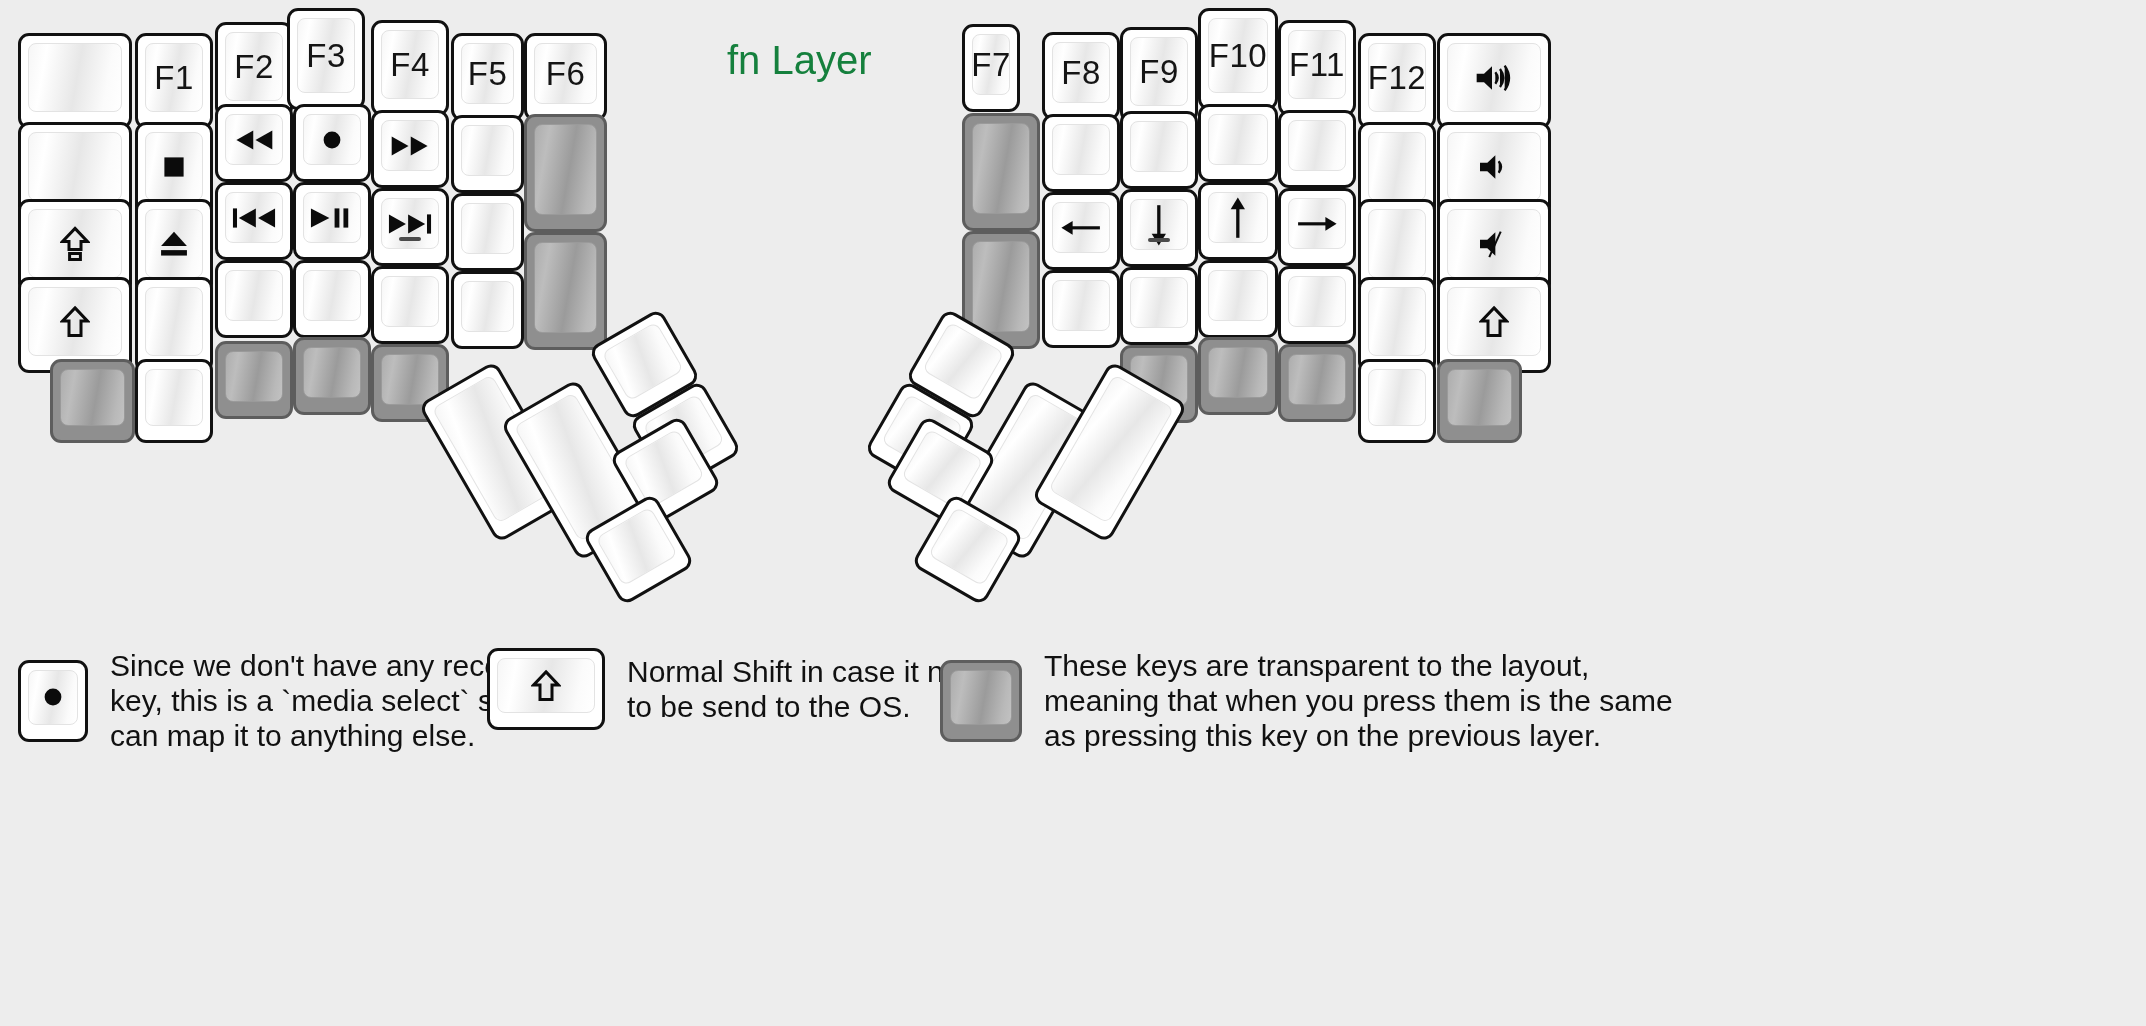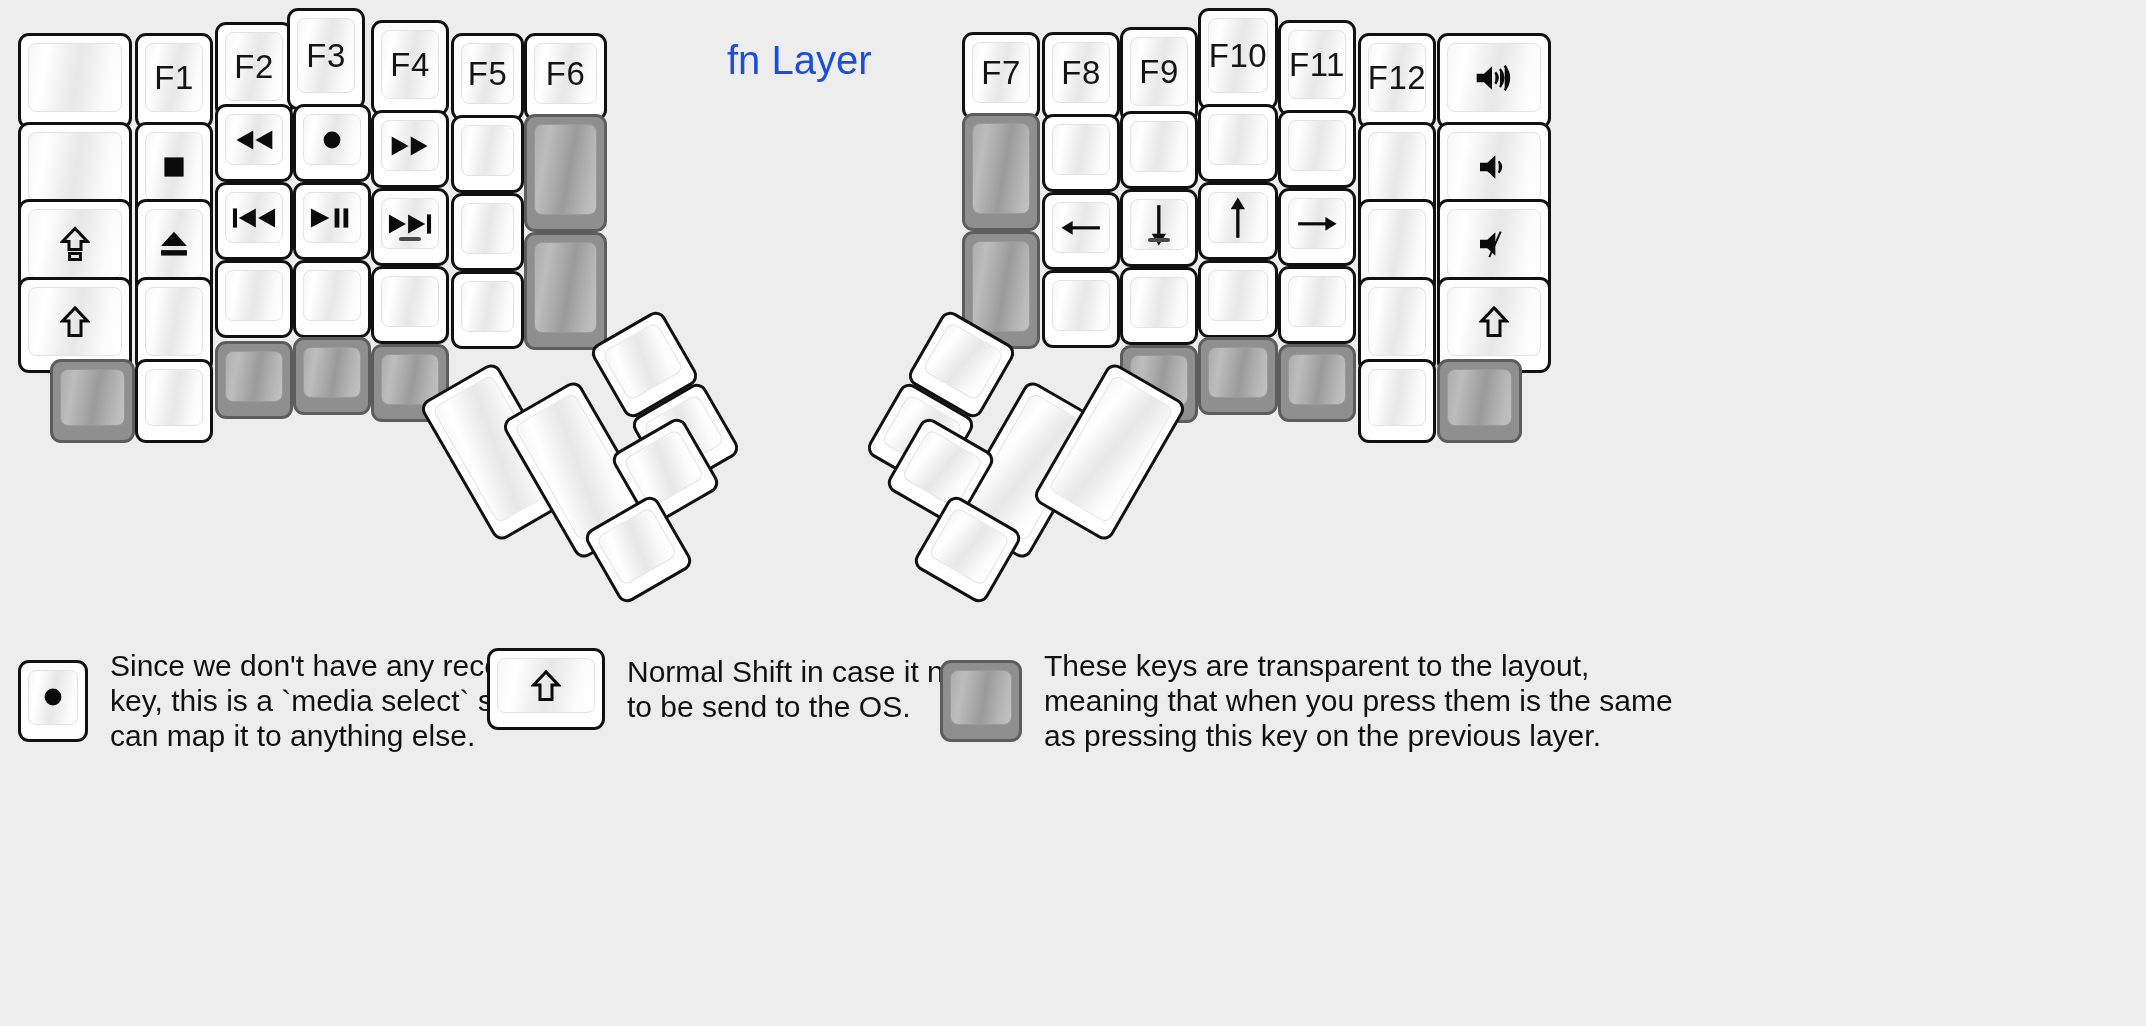--- a/index.html
+++ b/index.html
@@ -73,21 +73,21 @@
 
   svg.ic{display:block;}
   svg.ic path,svg.ic polygon,svg.ic rect,svg.ic circle{fill:#0b0b0b;}
   svg.ic.outline path{fill:none;stroke:#0b0b0b;stroke-width:10;stroke-linejoin:miter;}
 
   
   #title{
     position:absolute;
     left:727px;top:38px;
     font-size:40px;
-    color:#1d4ed8;
+    color:#15803d;
     white-space:nowrap;
   }
 
   
   .legend-row{position:absolute;display:flex;align-items:center;}
   .legend-key{
     position:relative;
     box-sizing:border-box;
     border:3px solid #111;
     border-radius:11px;
@@ -390,21 +390,21 @@
           <div class="legend"></div>
         </div>
       </div>
       <div class="key" style="left: 597px; top: 508px; width: 83px; height: 83px; transform: rotate(-30deg);">
         <div class="cap">
           <div class="legend"></div>
         </div>
       </div>
     </div>
   <div id="right-half">
-      <div class="key" style="left: 962px; top: 32px; width: 78px; height: 88px;">
+      <div class="key" style="left: 962px; top: 24px; width: 58px; height: 88px;">
         <div class="cap">
           <div class="legend">
             <span class="fkey">F7</span>
           </div>
         </div>
       </div>
       <div class="key trans" style="left: 962px; top: 113px; width: 78px; height: 118px;">
         <div class="cap">
           <div class="legend"></div>
         </div>

